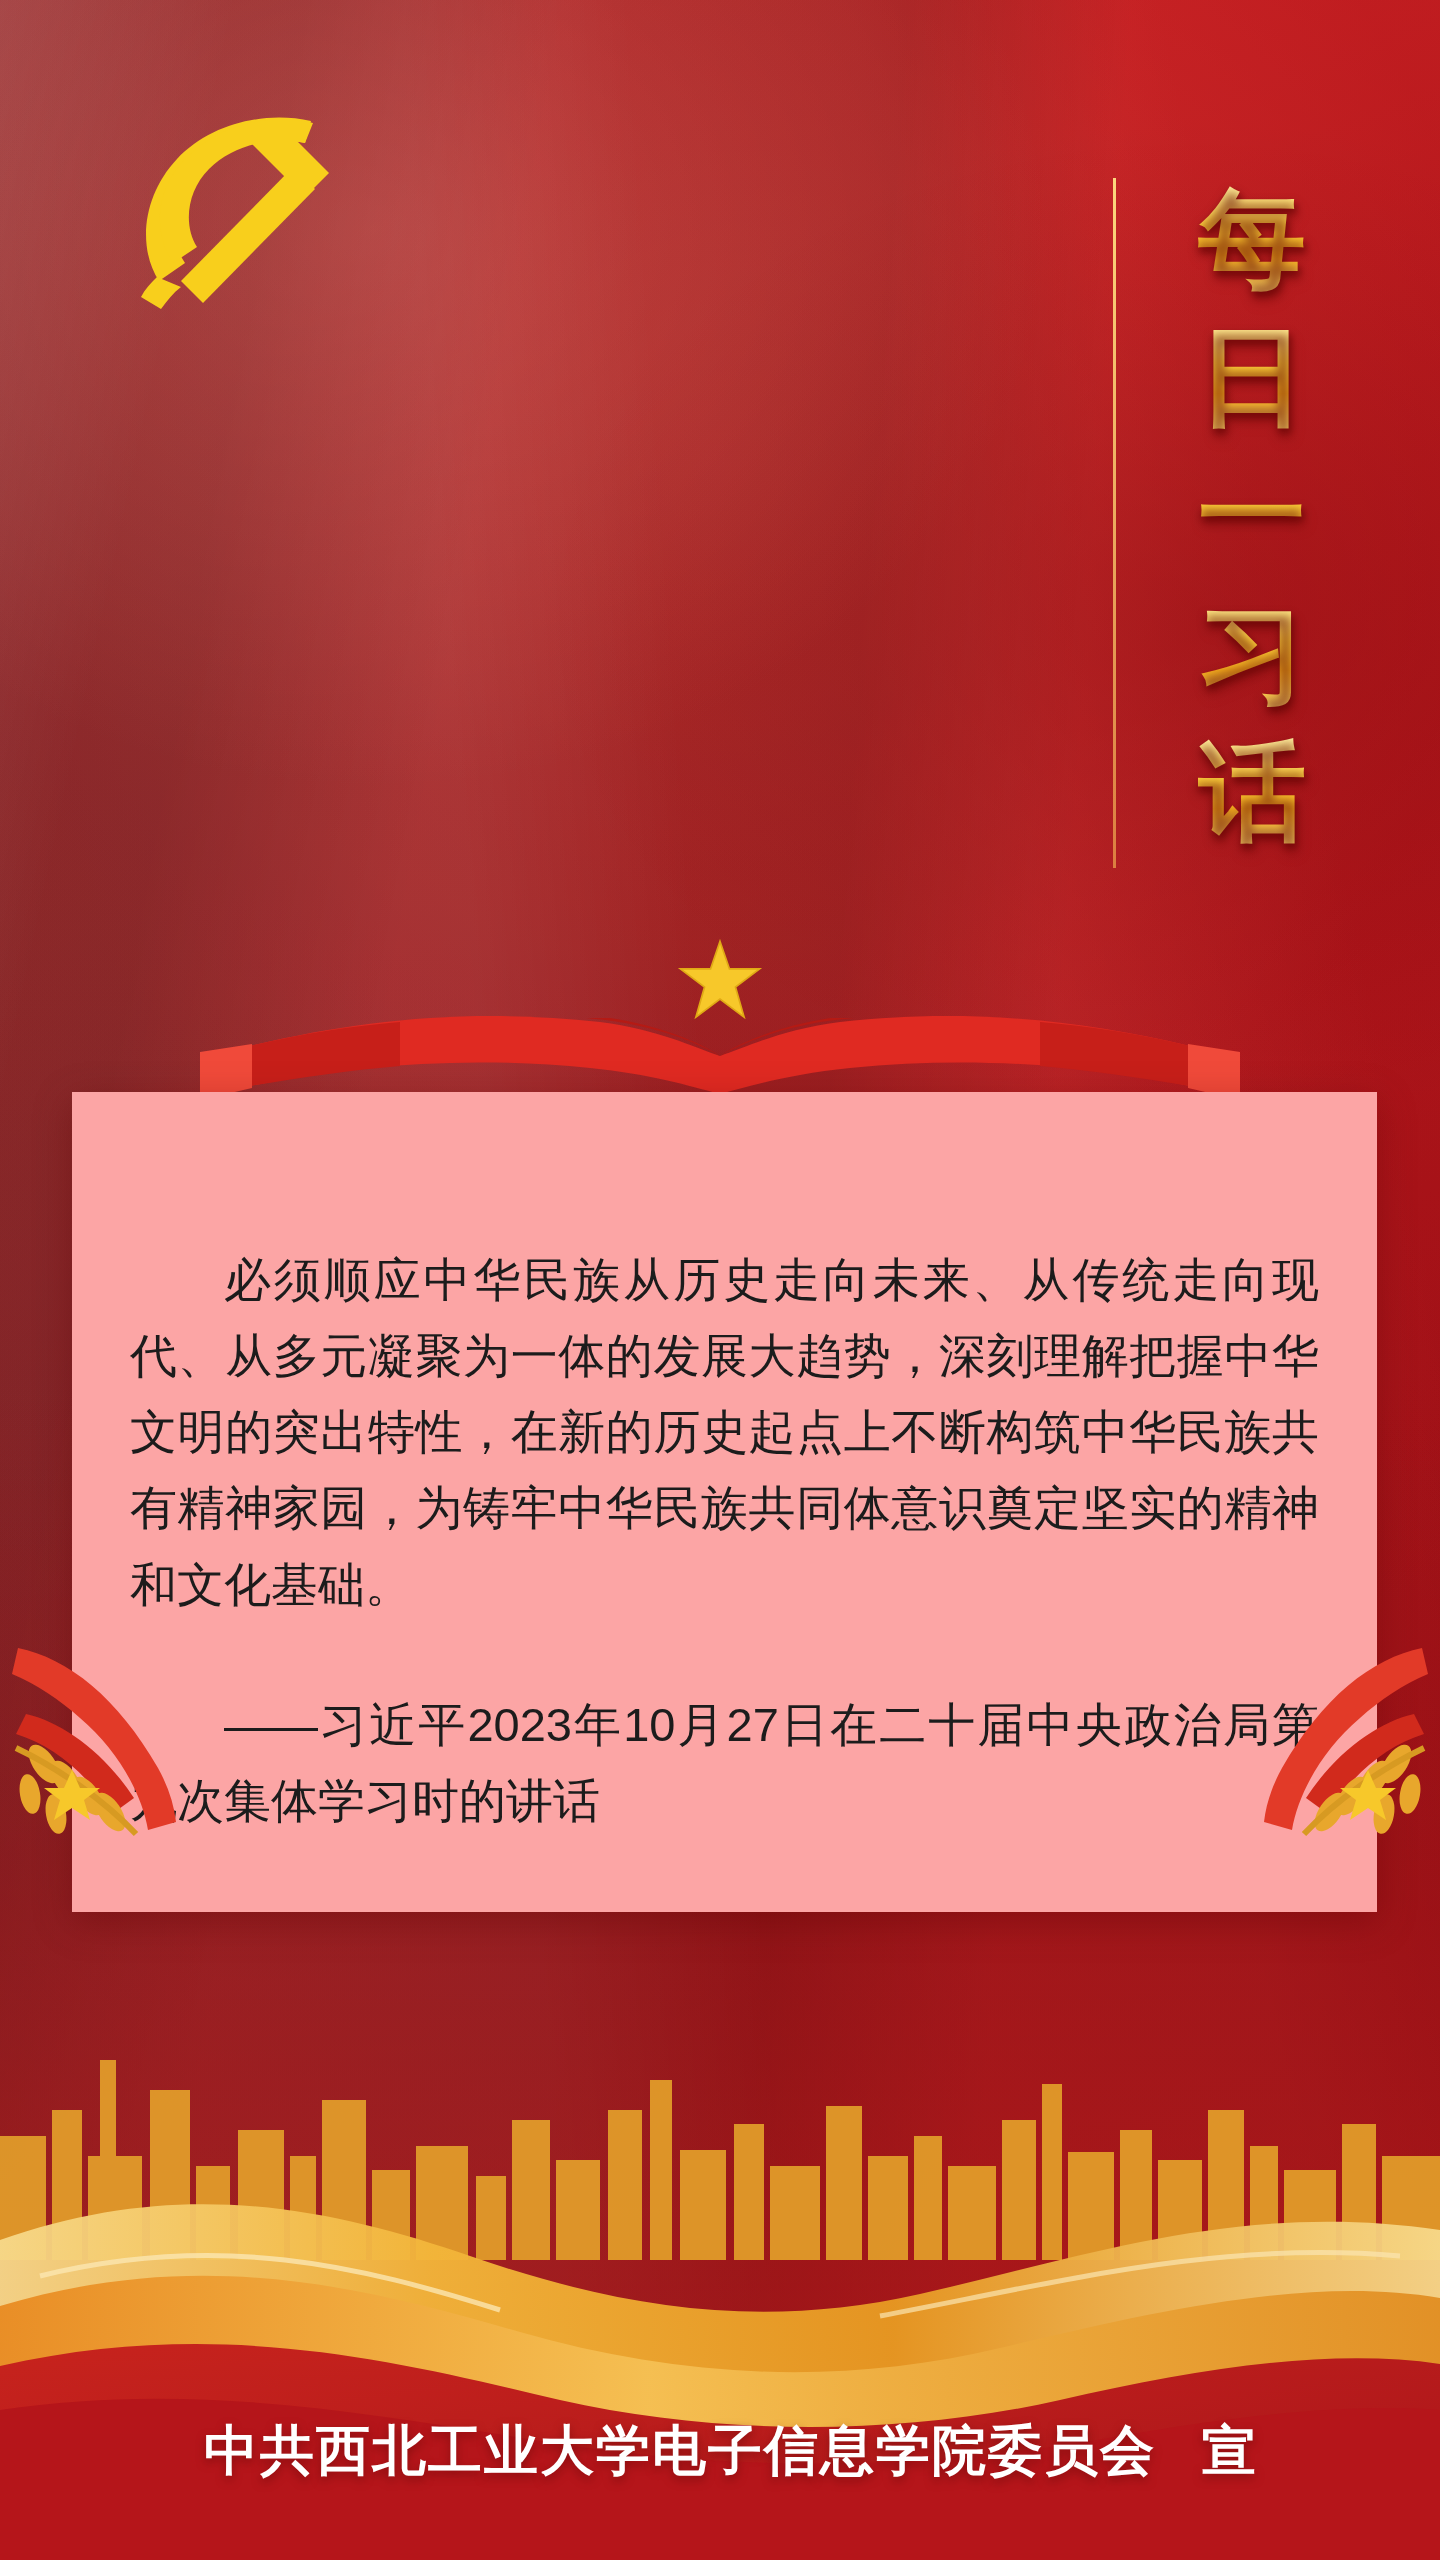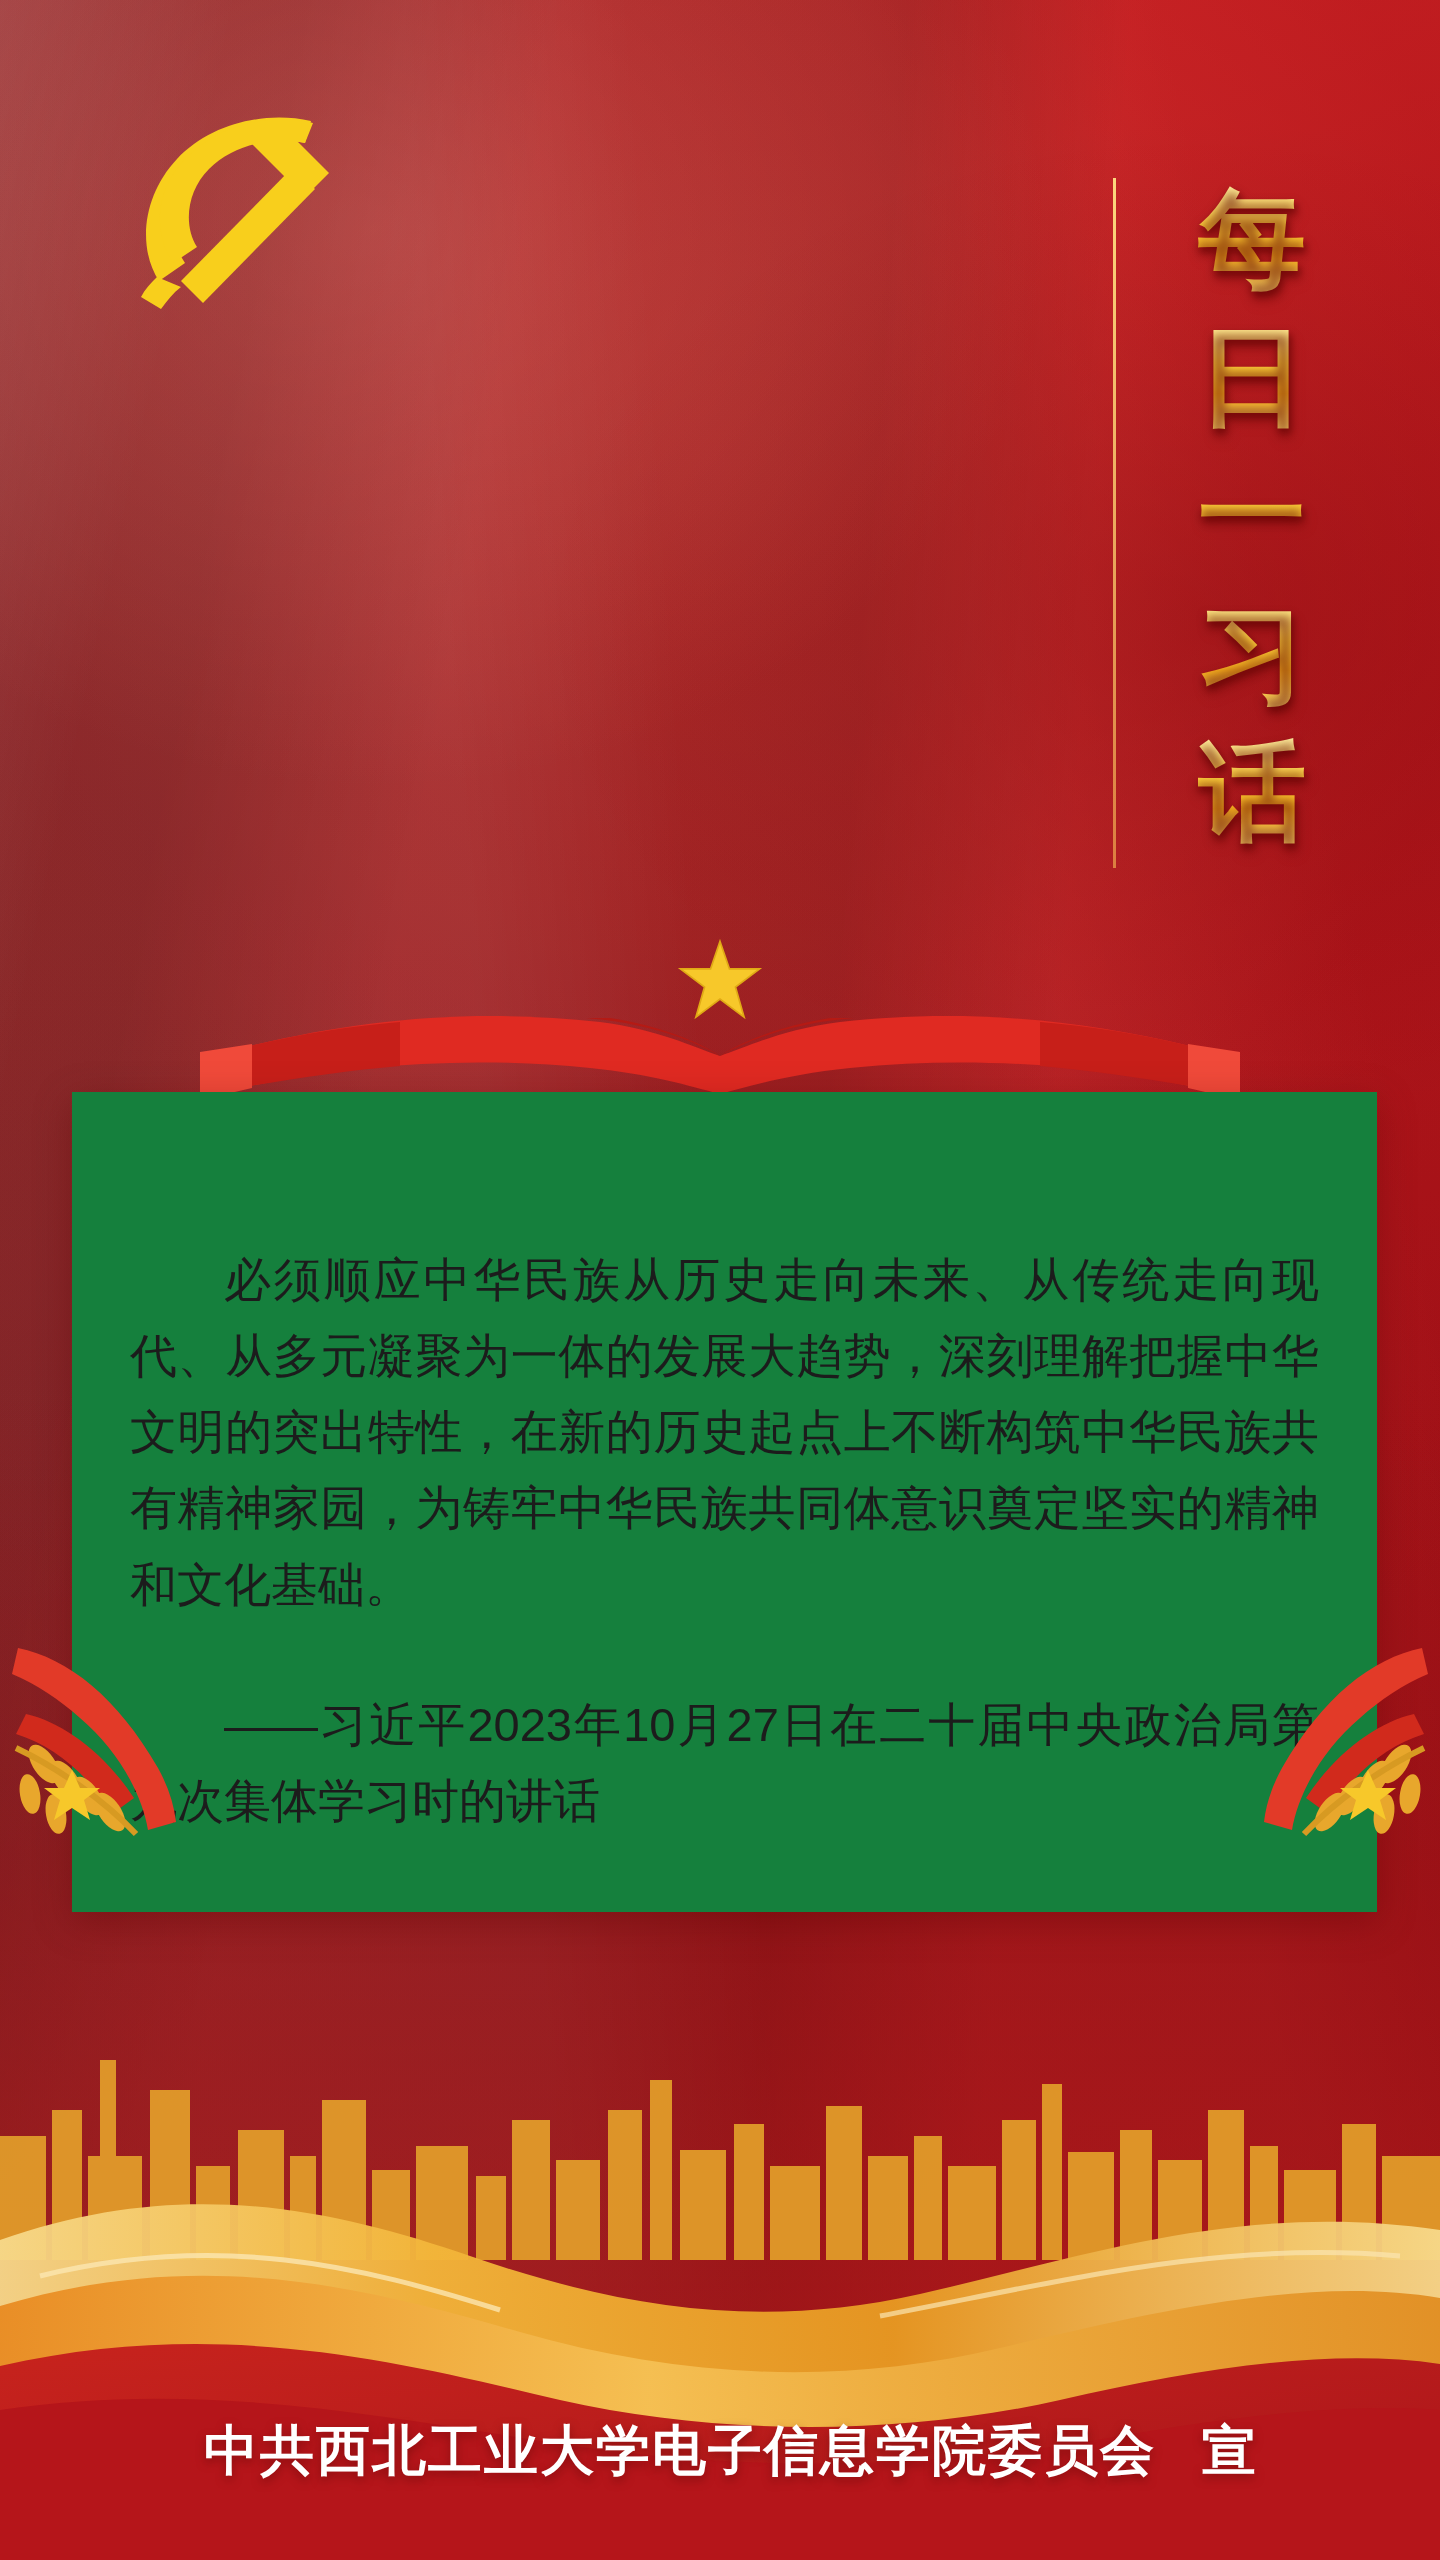--- a/index.html
+++ b/index.html
@@ -115,21 +115,21 @@
   }
   .ribbon-star svg { width: 100%; height: 100%; display:block; }
 
   
   .card {
     position: absolute;
     left: 72px;
     top: 1092px;
     width: 1305px;
     height: 820px;
-    background: #15803d;
+    background: #fca5a5;
     box-shadow: 0 10px 34px rgba(90,0,0,0.35);
     z-index: 4;
   }
   .card-inner {
     position: absolute;
     left: 58px;
     right: 58px;
     top: 150px;
   }
   .quote-body {

